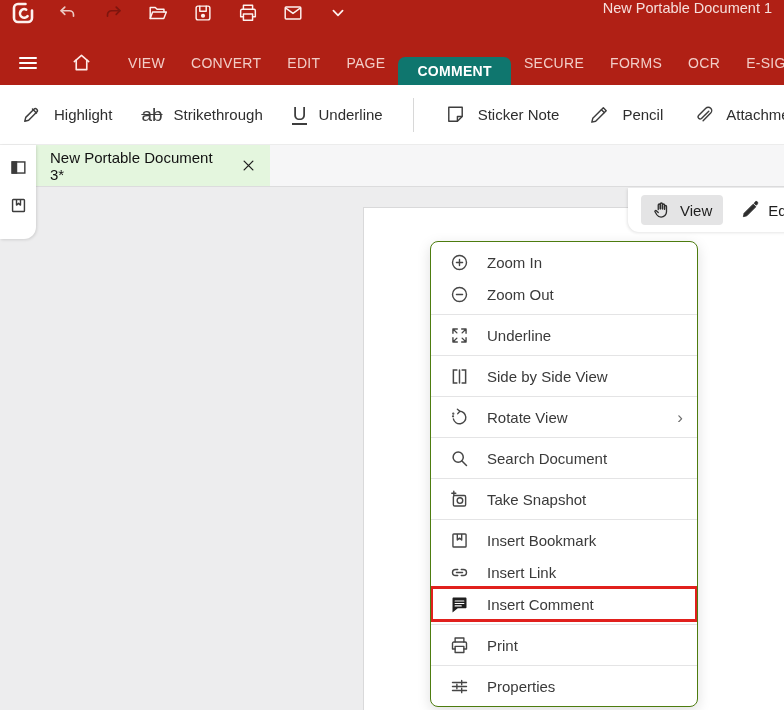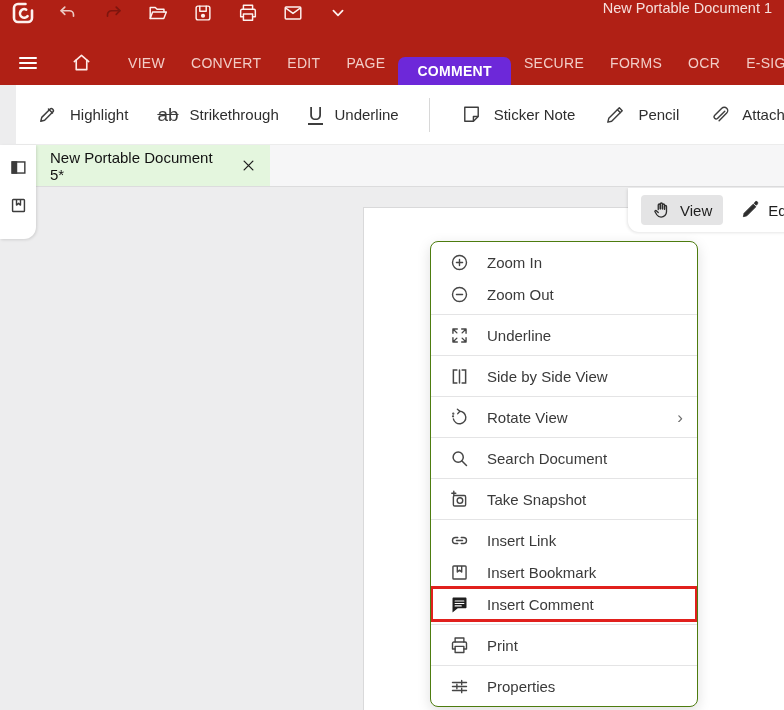--- a/index.html
+++ b/index.html
@@ -27,24 +27,24 @@
   .tb-title{margin-left:auto;color:#f6dfdc;font-size:14.5px;padding-right:2px;white-space:nowrap}
   
   .ribbon{position:absolute;top:40px;left:0;right:0;height:45px;background:var(--red);
     display:flex;align-items:stretch;overflow:hidden;padding-left:10px}
   .hamburger{display:flex;align-items:center;color:#fff;padding:0 6px;margin-right:8px}
   .hamburger svg{width:24px;height:24px}
   .home-btn{display:flex;align-items:center;color:#ffeae7;padding:0 16px;margin-right:6px}
   .home-btn svg{width:23px;height:23px}
   .rtab{display:flex;align-items:center;padding:0 13px;color:#f2cdc7;font-size:14px;
     letter-spacing:.3px;white-space:nowrap;flex:none}
-  .rtab.active{background:#6d28d9;color:#fff;border-radius:7px 7px 0 0;margin-top:17px;
+  .rtab.active{background:#0f766e;color:#fff;border-radius:7px 7px 0 0;margin-top:17px;
     padding:0 19px;font-weight:bold}
   
-  .toolbar{position:absolute;top:85px;left:16px;right:0;height:60px;background:#fff;
+  .toolbar{position:absolute;top:85px;left:0;right:0;height:60px;background:#fff;
     border-bottom:1px solid #ececec;display:flex;align-items:center;padding-left:20px;gap:29px}
   .tool{display:flex;align-items:center;gap:11px;color:#2e2e2e;font-size:15px;white-space:nowrap}
   .tool svg{width:23px;height:23px;color:#3d3d3d}
   .glyph-strike{font-size:19px;color:#3d3d3d;text-decoration:line-through;line-height:1}
   .glyph-under{font-size:19px;color:#3d3d3d;border-bottom:2px solid #3d3d3d;line-height:1.05;padding:0 1px}
   .tool-divider{width:1px;height:34px;background:#d8d8d8;margin:0 1px;flex:none}
   
   .tabbar{position:absolute;top:145px;left:0;right:0;height:42px;background:#f6f6f7;
     border-bottom:1px solid #dcdcdd;display:flex;padding-left:36px}
   .doc-tab{width:234px;height:100%;background:var(--green);display:flex;align-items:center;
@@ -196,21 +196,21 @@
   <div class="tool">
     <svg viewBox="0 0 24 24" fill="none" stroke="currentColor" stroke-width="1.5" stroke-linecap="round" stroke-linejoin="round">
       <path d="M17.5 8.5l-7.6 7.6a2.2 2.2 0 0 1-3.1-3.1l7.6-7.6a3.6 3.6 0 0 1 5.1 5.1l-7.9 7.9"></path>
     </svg>
     <span>Attachment</span>
   </div>
 </div>
 
 <div class="tabbar">
   <div class="doc-tab">
-    <span>New Portable Document 5*</span>
+    <span>New Portable Document 3*</span>
     <span class="close">
       <svg viewBox="0 0 24 24" fill="none" stroke="currentColor" stroke-width="2.1" stroke-linecap="round">
         <path d="M5 5l14 14M19 5L5 19"></path>
       </svg>
     </span>
   </div>
 </div>
 
 <div class="sidebar">
   <span class="sb-icon">
@@ -326,33 +326,33 @@
             <rect x="5" y="7.5" width="14" height="12" rx="1.5"></rect>
           <circle cx="12.5" cy="13.2" r="3.2"></circle>
         </svg>
         <span>Take Snapshot</span>
       </div>
     </div>
     <div class="menu-divider"></div>
 
     <div class="menu-group">
       <div class="mi">
+        <svg viewBox="0 0 24 24" fill="none" stroke="currentColor" stroke-width="1.6" stroke-linejoin="round">
+          <rect x="4.5" y="4.5" width="15" height="15" rx="1"></rect>
+            <path d="M9.5 4.5v7l2.5-2.2 2.5 2.2v-7"></path>
+        </svg>
+        <span>Insert Bookmark</span>
+      </div>
+      <div class="mi">
         <svg viewBox="0 0 24 24" fill="none" stroke="currentColor" stroke-width="1.6" stroke-linecap="round">
           <path d="M10 8.5H7.5a3.5 3.5 0 0 0 0 7H10"></path>
             <path d="M14 8.5h2.5a3.5 3.5 0 0 1 0 7H14"></path>
             <path d="M8.5 12h7"></path>
         </svg>
         <span>Insert Link</span>
-      </div>
-      <div class="mi">
-        <svg viewBox="0 0 24 24" fill="none" stroke="currentColor" stroke-width="1.6" stroke-linejoin="round">
-          <rect x="4.5" y="4.5" width="15" height="15" rx="1"></rect>
-            <path d="M9.5 4.5v7l2.5-2.2 2.5 2.2v-7"></path>
-        </svg>
-        <span>Insert Bookmark</span>
       </div>
       <div class="mi highlighted">
         <svg viewBox="0 0 24 24">
           <path d="M4 5.2C4 4.5 4.5 4 5.2 4h13.6c.7 0 1.2.5 1.2 1.2v10c0 .7-.5 1.2-1.2 1.2H10l-6 4.8z" fill="#1f1f1f"></path>
           <path d="M7 8h10M7 10.8h10M7 13.6h7" stroke="#fff" stroke-width="1.3" stroke-linecap="round" fill="none"></path>
         </svg>
         <span>Insert Comment</span>
       </div>
     </div>
     <div class="menu-divider"></div>

